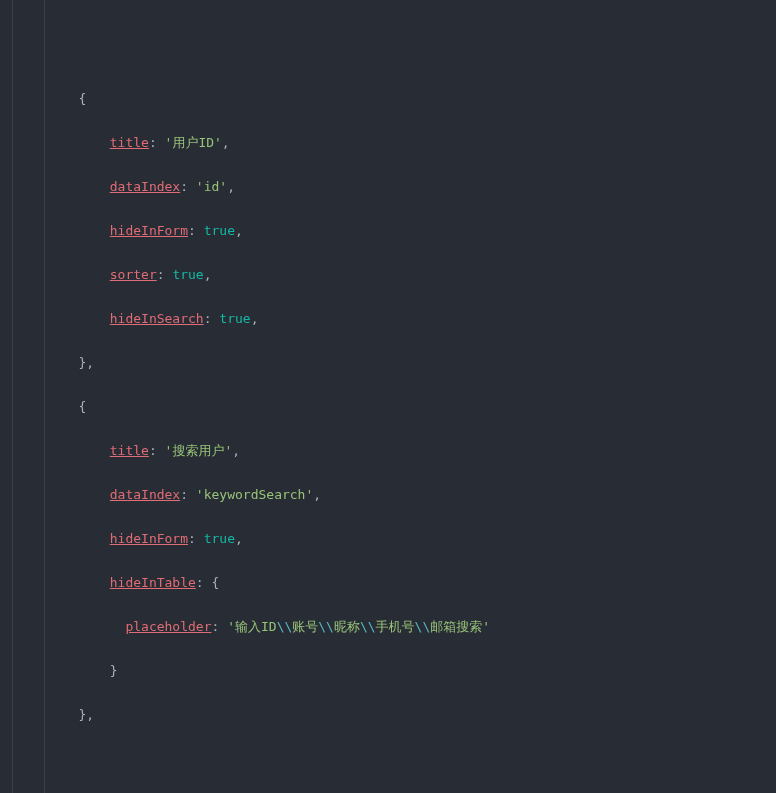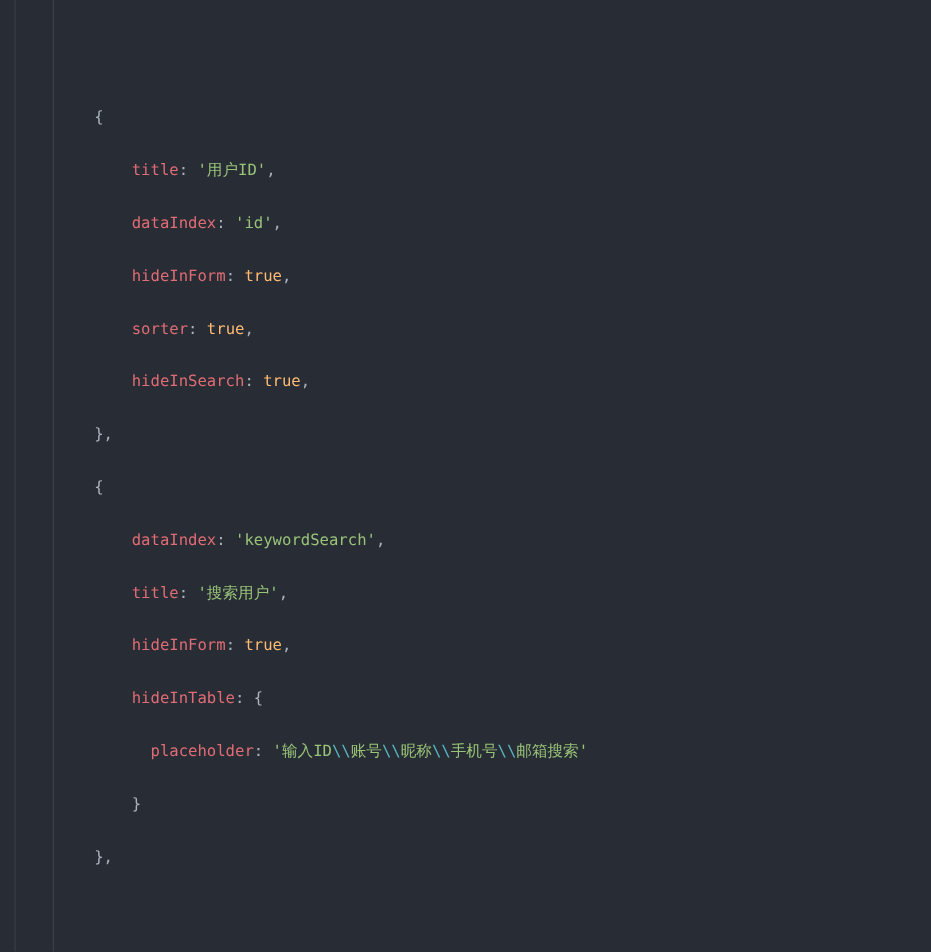--- a/index.html
+++ b/index.html
@@ -33,23 +33,23 @@
       z-index: 0;
     }
     .guides {
       position: absolute;
       left: 0;
       top: 0;
       bottom: 0;
       width: 100%;
       pointer-events: none;
     }
-    .key { color: #e06c75; }
+    .key { color: #e06c75; text-decoration: underline; }
     .str { color: #98c379; }
-    .bool { color: #fdba74; }
+    .bool { color: #14b8a6; }
     .punct { color: #abb2bf; }
     .esc { color: #56b6c2; }
     .code-inner { position: relative; z-index: 1; }
   </style>
 </head>
 <body>
 
 <div class="editor">
   <div class="code">
     <div class="guides">
@@ -58,22 +58,22 @@
     </div>
     <div class="code-inner">
 <div class="line">         <span class="punct">{</span></div>
 <div class="line">             <span class="key">title</span><span class="punct">: </span><span class="str">'<span>用户ID</span>'</span><span class="punct">,</span></div>
 <div class="line">             <span class="key">dataIndex</span><span class="punct">: </span><span class="str">'<span>id</span>'</span><span class="punct">,</span></div>
 <div class="line">             <span class="key">hideInForm</span><span class="punct">: </span><span class="bool">true</span><span class="punct">,</span></div>
 <div class="line">             <span class="key">sorter</span><span class="punct">: </span><span class="bool">true</span><span class="punct">,</span></div>
 <div class="line">             <span class="key">hideInSearch</span><span class="punct">: </span><span class="bool">true</span><span class="punct">,</span></div>
 <div class="line">         <span class="punct">},</span></div>
 <div class="line">         <span class="punct">{</span></div>
+<div class="line">             <span class="key">title</span><span class="punct">: </span><span class="str">'<span>搜索用户</span>'</span><span class="punct">,</span></div>
 <div class="line">             <span class="key">dataIndex</span><span class="punct">: </span><span class="str">'<span>keywordSearch</span>'</span><span class="punct">,</span></div>
-<div class="line">             <span class="key">title</span><span class="punct">: </span><span class="str">'<span>搜索用户</span>'</span><span class="punct">,</span></div>
 <div class="line">             <span class="key">hideInForm</span><span class="punct">: </span><span class="bool">true</span><span class="punct">,</span></div>
 <div class="line">             <span class="key">hideInTable</span><span class="punct">: {</span></div>
 <div class="line">               <span class="key">placeholder</span><span class="punct">: </span><span class="str">'<span>输入ID</span><span class="esc">\\</span><span>账号</span><span class="esc">\\</span><span>昵称</span><span class="esc">\\</span><span>手机号</span><span class="esc">\\</span><span>邮箱搜索</span>'</span></div>
 <div class="line">             <span class="punct">}</span></div>
 <div class="line">         <span class="punct">},</span></div>
 <div class="line">         </div>
 
 
 
 

